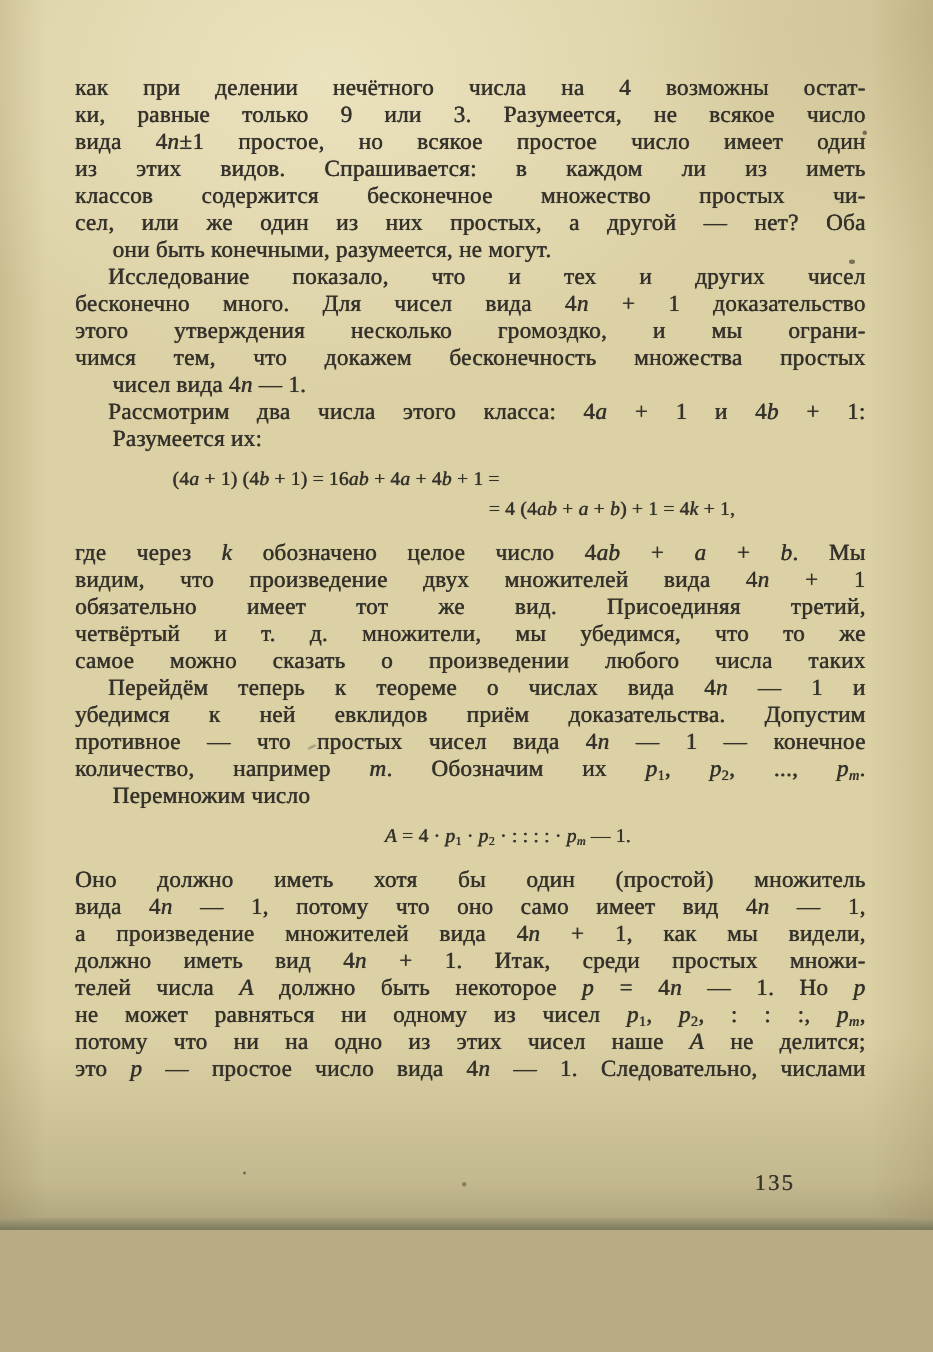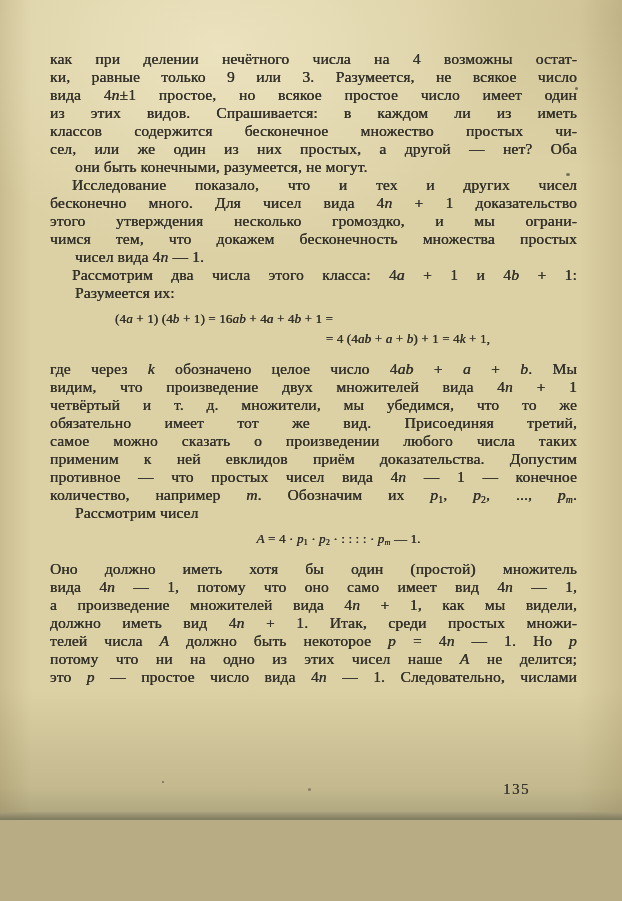--- a/index.html
+++ b/index.html
@@ -84,39 +84,41 @@
           <div class="line ind">Рассмотрим два числа этого класса: 4<i>a</i> + 1 и 4<i>b</i> + 1:</div>
           <div class="line noj">Разумеется их:</div>
         </div>
         <div class="formula f1">
           <div class="fline left">(4<i>a</i> + 1) (4<i>b</i> + 1) = 16<i>ab</i> + 4<i>a</i> + 4<i>b</i> + 1 =</div>
           <div class="fline right">= 4 (4<i>ab</i> + <i>a</i> + <i>b</i>) + 1 = 4<i>k</i> + 1,</div>
         </div>
         <div class="para">
           <div class="line">где через <i>k</i> обозначено целое число 4<i>ab</i> + <i>a</i> + <i>b</i>. Мы</div>
           <div class="line">видим, что произведение двух множителей вида 4<i>n</i> + 1</div>
+          <div class="line">обязательно имеет тот же вид. Присоединяя третий,</div>
           <div class="line">четвёртый и т. д. множители, мы убедимся, что то же</div>
-          <div class="line">обязательно имеет тот же вид. Присоединяя третий,</div>
           <div class="line">самое можно сказать о произведении любого числа таких</div>
         </div>
         <div class="para">
-          <div class="line">применим к ней евклидов приём доказательства. Допустим</div>
+          <div class="line ind">Перейдём теперь к теореме о числах вида 4<i>n</i> — 1 и</div>
+          <div class="line">убедимся к ней евклидов приём доказательства. Допустим</div>
           <div class="line">противное — что простых чисел вида 4<i>n</i> — 1 — конечное</div>
           <div class="line">количество, например <i>m</i>. Обозначим их <i>p</i><sub>1</sub>, <i>p</i><sub>2</sub>, ..., <i>p</i><sub><i>m</i></sub>.</div>
-          <div class="line noj">Рассмотрим чисел</div>
+          <div class="line noj">Перемножим число</div>
         </div>
         <div class="formula f2">
           <div class="fline center"><i>A</i> = 4 · <i>p</i><sub>1</sub> · <i>p</i><sub>2</sub> · : : : : · <i>p</i><sub><i>m</i></sub> — 1.</div>
         </div>
         <div class="para">
           <div class="line">Оно должно иметь хотя бы один (простой) множитель</div>
           <div class="line">вида 4<i>n</i> — 1, потому что оно само имеет вид 4<i>n</i> — 1,</div>
           <div class="line">а произведение множителей вида 4<i>n</i> + 1, как мы видели,</div>
           <div class="line">должно иметь вид 4<i>n</i> + 1. Итак, среди простых множи-</div>
           <div class="line">телей числа <i>A</i> должно быть некоторое <i>p</i> = 4<i>n</i> — 1. Но <i>p</i></div>
+          <div class="line">не может равняться ни одному из чисел <i>p</i><sub>1</sub>, <i>p</i><sub>2</sub>, : : :, <i>p</i><sub><i>m</i></sub>,</div>
           <div class="line">потому что ни на одно из этих чисел наше <i>A</i> не делится;</div>
           <div class="line">это <i>p</i> — простое число вида 4<i>n</i> — 1. Следовательно, числами</div>
         </div>
       </div>
   </div>
 
   <div class="page-number">135</div>
 
   <div class="bottom-edge"></div>
   <div class="red-mark"></div>

